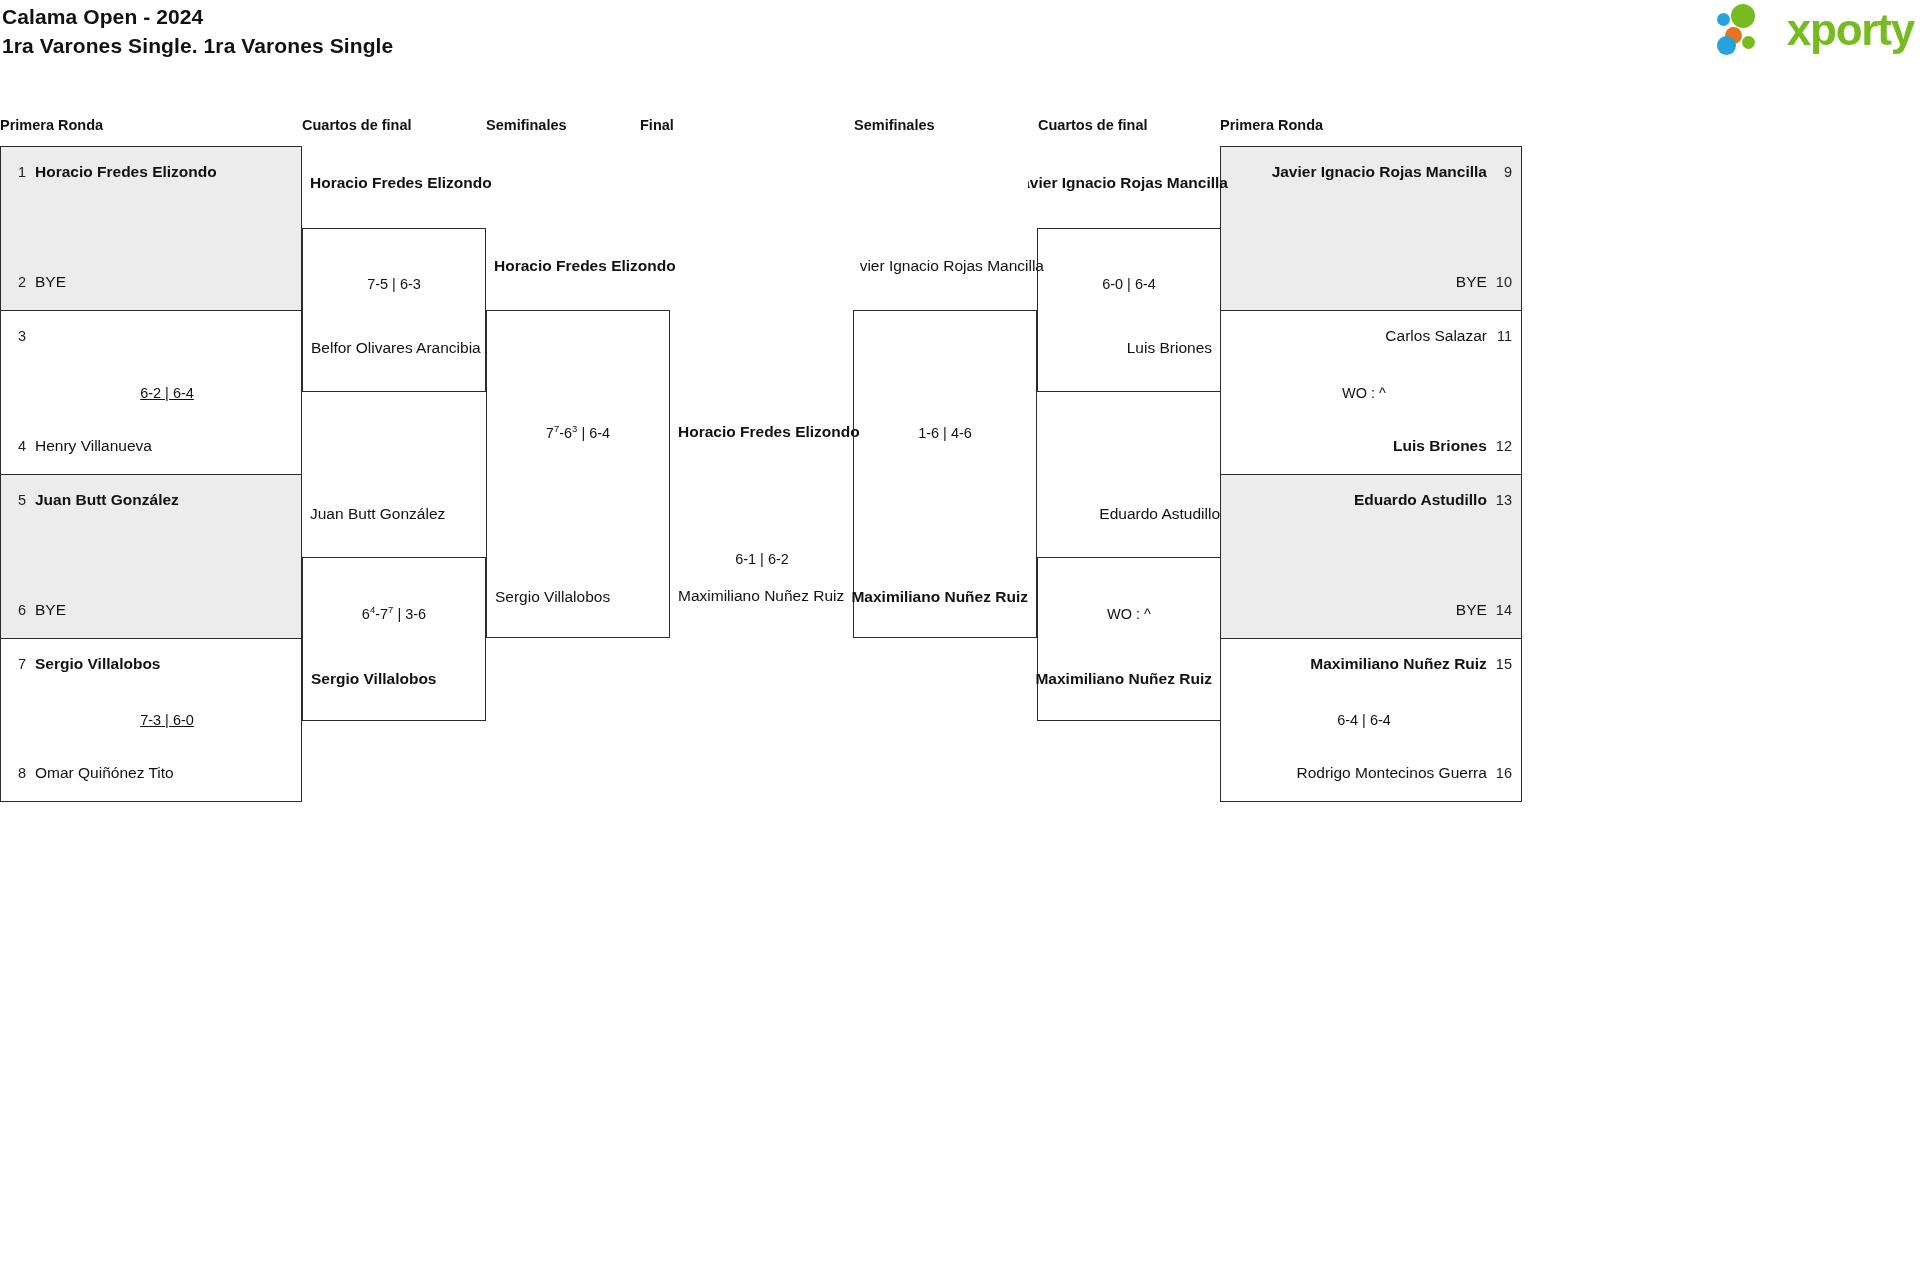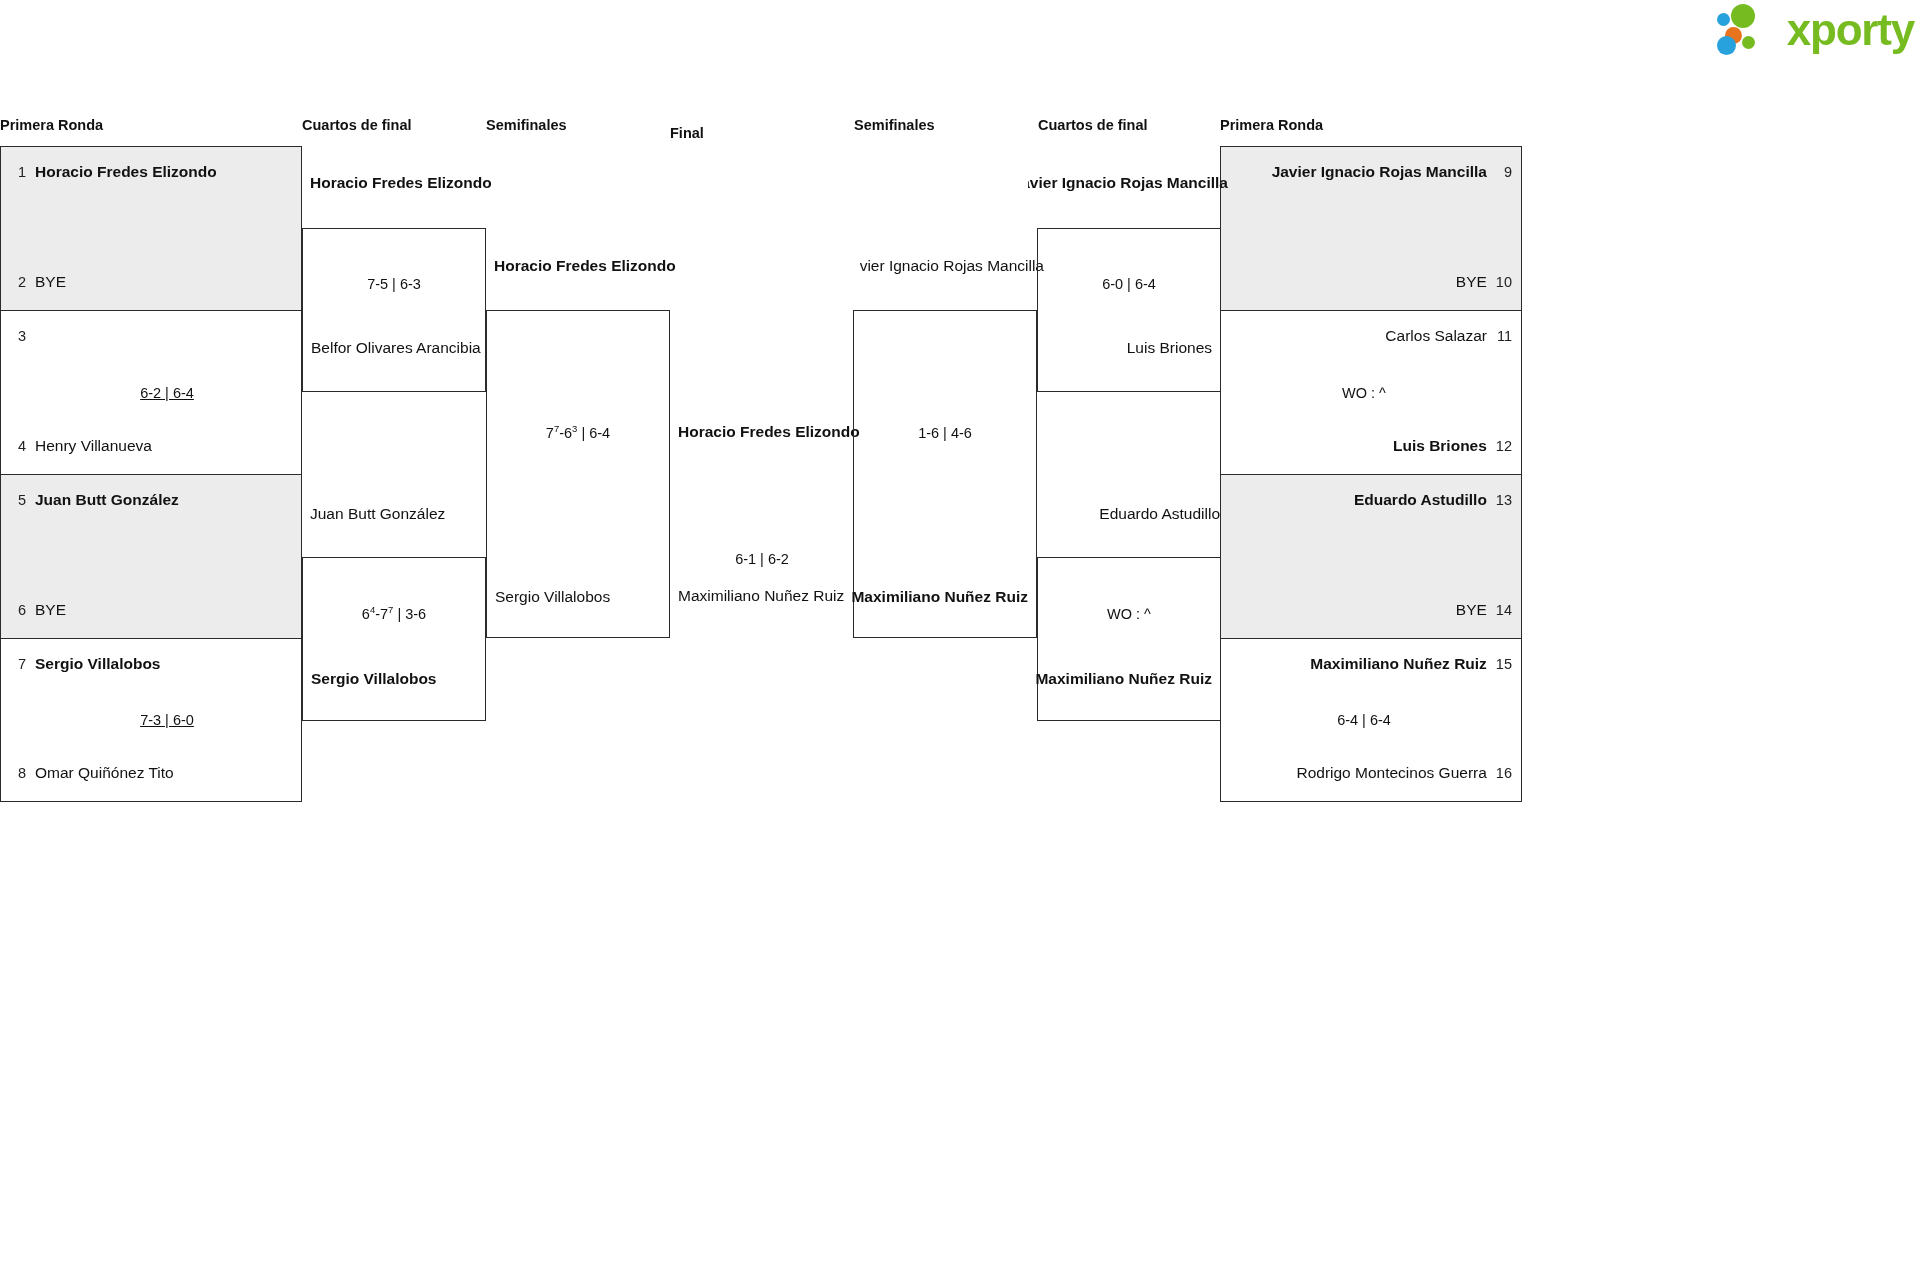--- a/index.html
+++ b/index.html
@@ -79,38 +79,40 @@
     font-size: 14.5px; white-space: nowrap;
   }
   sup { font-size: 9.5px; vertical-align: super; line-height: 0; }
 </style>
 </head>
 <body>
 
 <div id="page">
 
   <div class="title-block">
+    <div class="title-line">Calama Open - 2024</div>
+    <div class="title-line">1ra Varones Single. 1ra Varones Single</div>
   </div>
 
   <div class="logo">
     <div class="logo-dots">
       <i style="left:14px; top:1px;  width:24px; height:24px; background:#76bc21;"></i>
       <i style="left:0px;  top:10px; width:13px; height:13px; background:#27a2dd;"></i>
       <i style="left:8px;  top:24px; width:17px; height:17px; background:#e8741e;"></i>
       <i style="left:0px;  top:33px; width:19px; height:19px; background:#27a2dd;"></i>
       <i style="left:25px; top:33px; width:13px; height:13px; background:#76bc21;"></i>
     </div>
     <div class="logo-word" style="color:#76bc21">xporty</div>
   </div>
 
 
   <div class="rnd-head" style="left:0px;    width:302px;">Primera Ronda</div>
   <div class="rnd-head" style="left:302px;  width:184px;">Cuartos de final</div>
   <div class="rnd-head" style="left:486px;  width:184px;">Semifinales</div>
-  <div class="rnd-head" style="left:670px;  width:184px;margin-top:8px;">Final</div>
+  <div class="rnd-head" style="left:640px;  width:184px;">Final</div>
   <div class="rnd-head" style="left:854px;  width:184px;">Semifinales</div>
   <div class="rnd-head" style="left:1038px; width:184px;">Cuartos de final</div>
   <div class="rnd-head" style="left:1220px; width:302px;">Primera Ronda</div>
 
   <div class="seedcol left" id="col-left-r1">
       <div class="seedmatch shade">
         <div class="seedrow top">
           <span class="seednum">1</span>
           <span class="pname win">Horacio Fredes Elizondo</span>
         </div>

